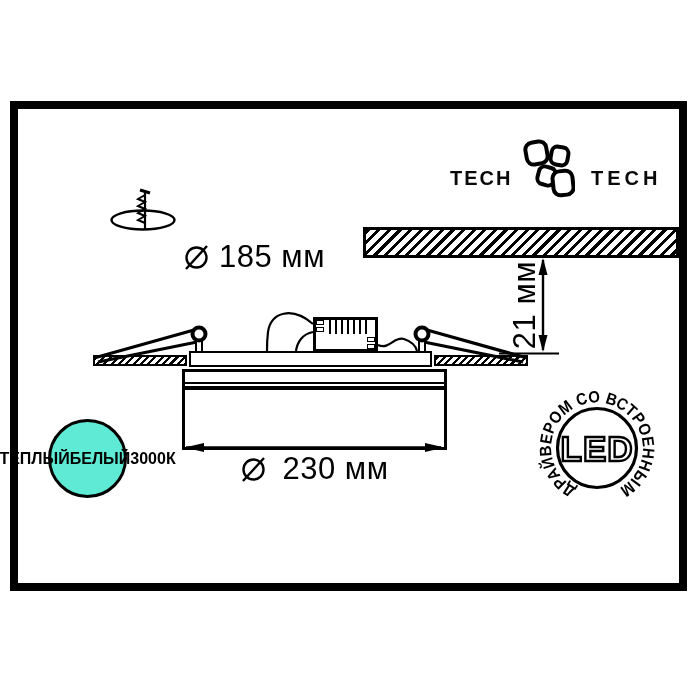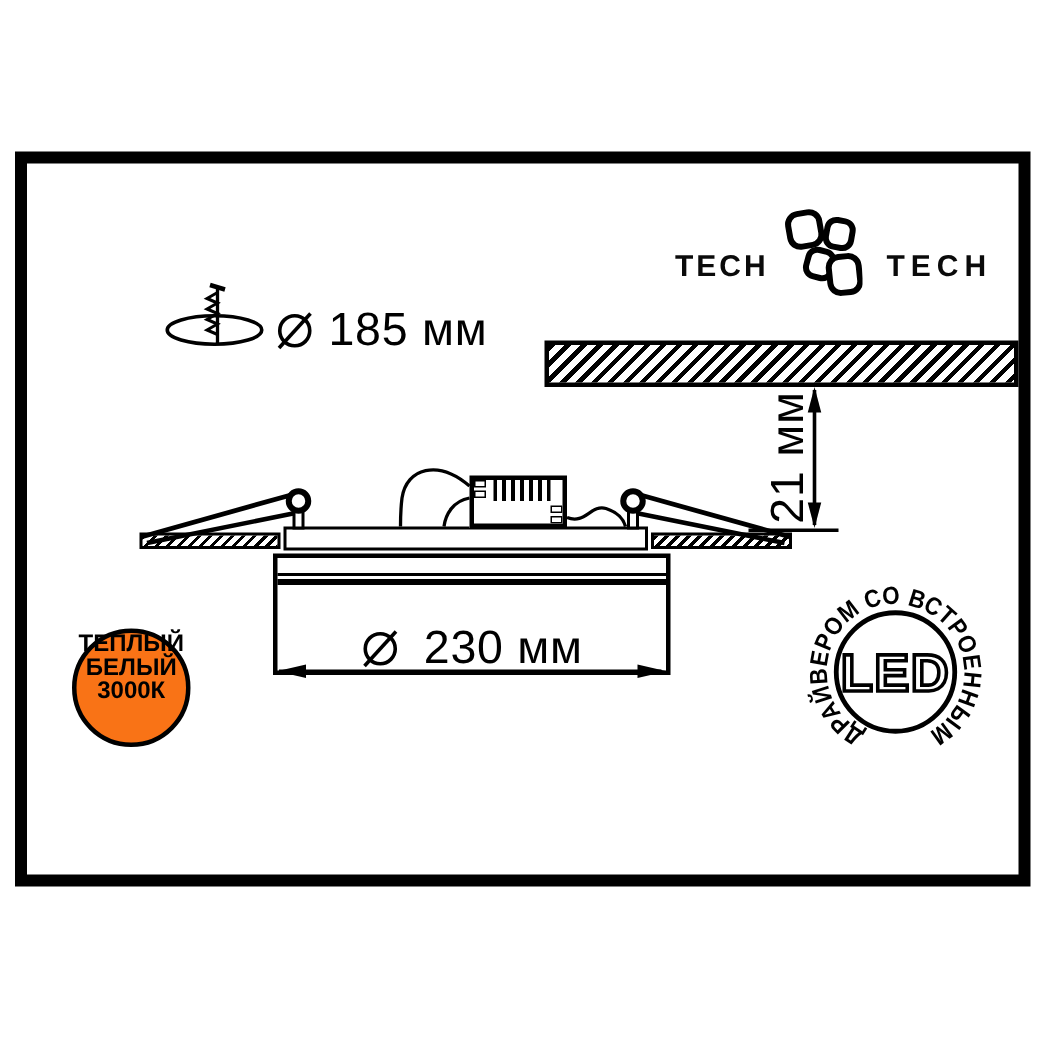--- a/index.html
+++ b/index.html
@@ -28,41 +28,41 @@
   #driver{left:313px;top:317px;width:65px;height:35px;border:3px solid #000;box-sizing:border-box;background:#fff;}
   #driver .vents{position:absolute;left:13px;top:0;width:38px;height:14px;
     background:repeating-linear-gradient(90deg,#000 0 2.2px,#fff 2.2px 6px);}
   #driver .term{position:absolute;width:8px;height:5px;border:1.5px solid #000;box-sizing:border-box;background:#fff;}
   #t1{left:0;top:0;} #t2{left:0;top:7px;} #t3{left:51px;top:17px;} #t4{left:51px;top:24px;}
 
   
   #lineart{left:0;top:0;width:700px;height:700px;pointer-events:none;}
 
   
-  .dim-row{display:flex;align-items:center;gap:9px;}
+  .dim-row{display:flex;align-items:center;gap:9px;margin-top:37px;}
   .dim-text{font-size:31px;font-weight:400;letter-spacing:0.5px;white-space:nowrap;}
   #dim185{left:184px;top:202px;}
   #dim230{left:182px;top:414px;width:265px;justify-content:center;gap:16px;}
   #dim21{left:469px;top:288px;width:110px;height:34px;text-align:center;transform:rotate(-90deg);}
 
   
   #logo{left:450px;top:138px;width:220px;height:70px;}
   .logo-word{position:absolute;font-size:20px;font-weight:600;letter-spacing:2px;color:#0a0a0a;}
   #logo-left{left:0;top:29px;}
   #logo-right{left:141px;top:29px;letter-spacing:4px;text-align:center;}
   #logo-flower{position:absolute;left:73px;top:1px;}
 
   
   #specs{left:10px;top:466px;width:645px;text-align:center;font-style:italic;font-weight:bold;line-height:36px;}
   #spec-1{font-size:31px;} #spec-2,#spec-3{font-size:30px;}
 
   
   #badge-warm{left:48px;top:419px;width:79px;height:79px;border:3.5px solid #000;border-radius:50%;
-    box-sizing:border-box;display:flex;flex-direction:column;align-items:center;justify-content:flex-start;
-    font-size:16px;font-weight:bold;line-height:15.5px;text-align:center;background:#f97316;}
+    box-sizing:border-box;display:flex;flex-direction:row;align-items:center;justify-content:center;
+    font-size:16px;font-weight:bold;line-height:15.5px;text-align:center;background:#5eead4;}
 
   
   #badge-led{left:532px;top:383px;width:130px;height:130px;}
 </style>
 </head>
 <body>
 
 <div id="page">
 
   <div id="frame" class="abs"></div>

